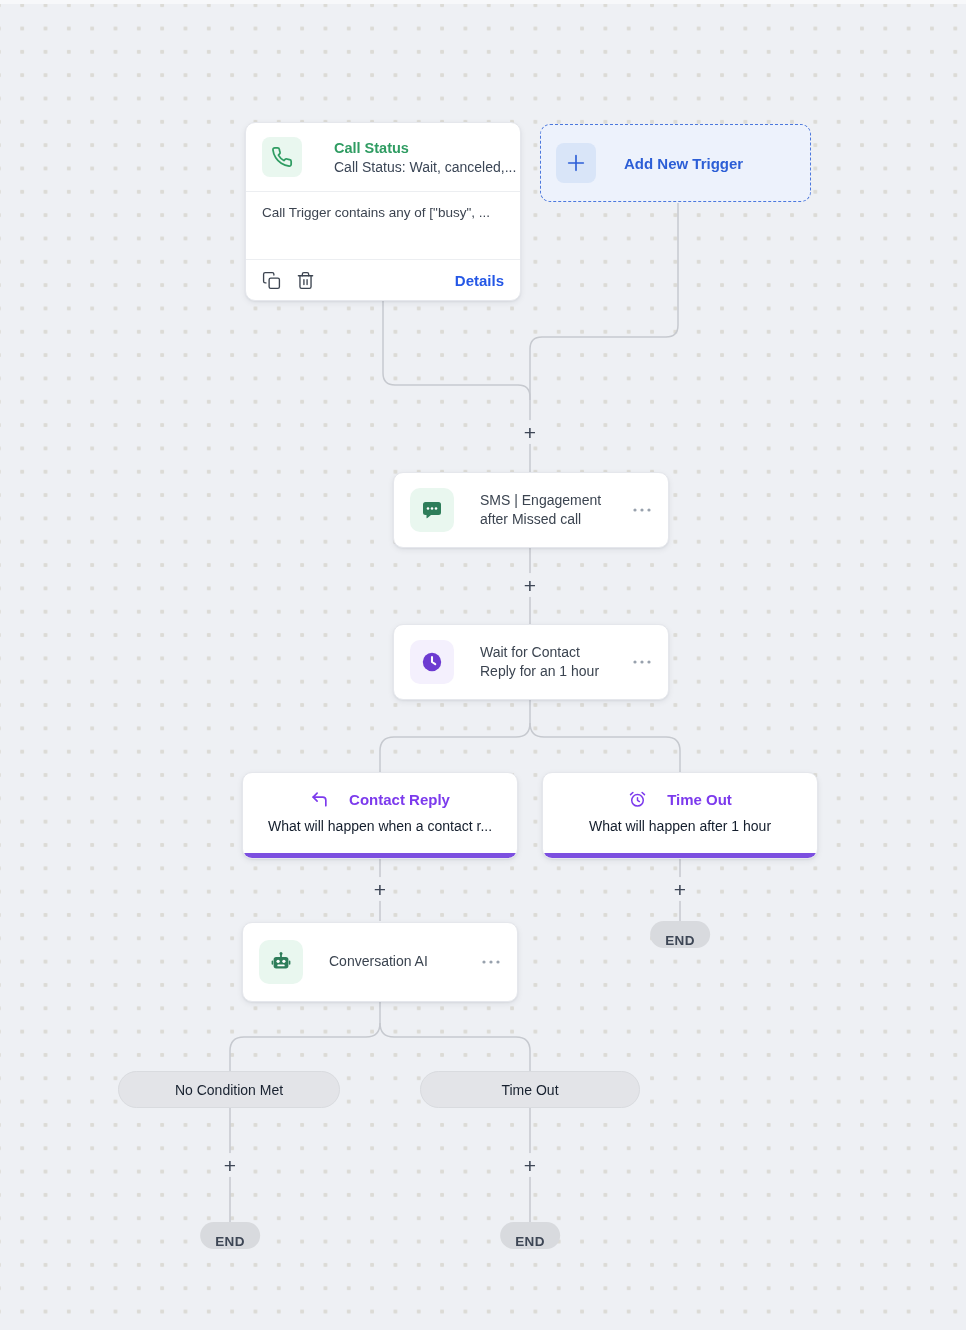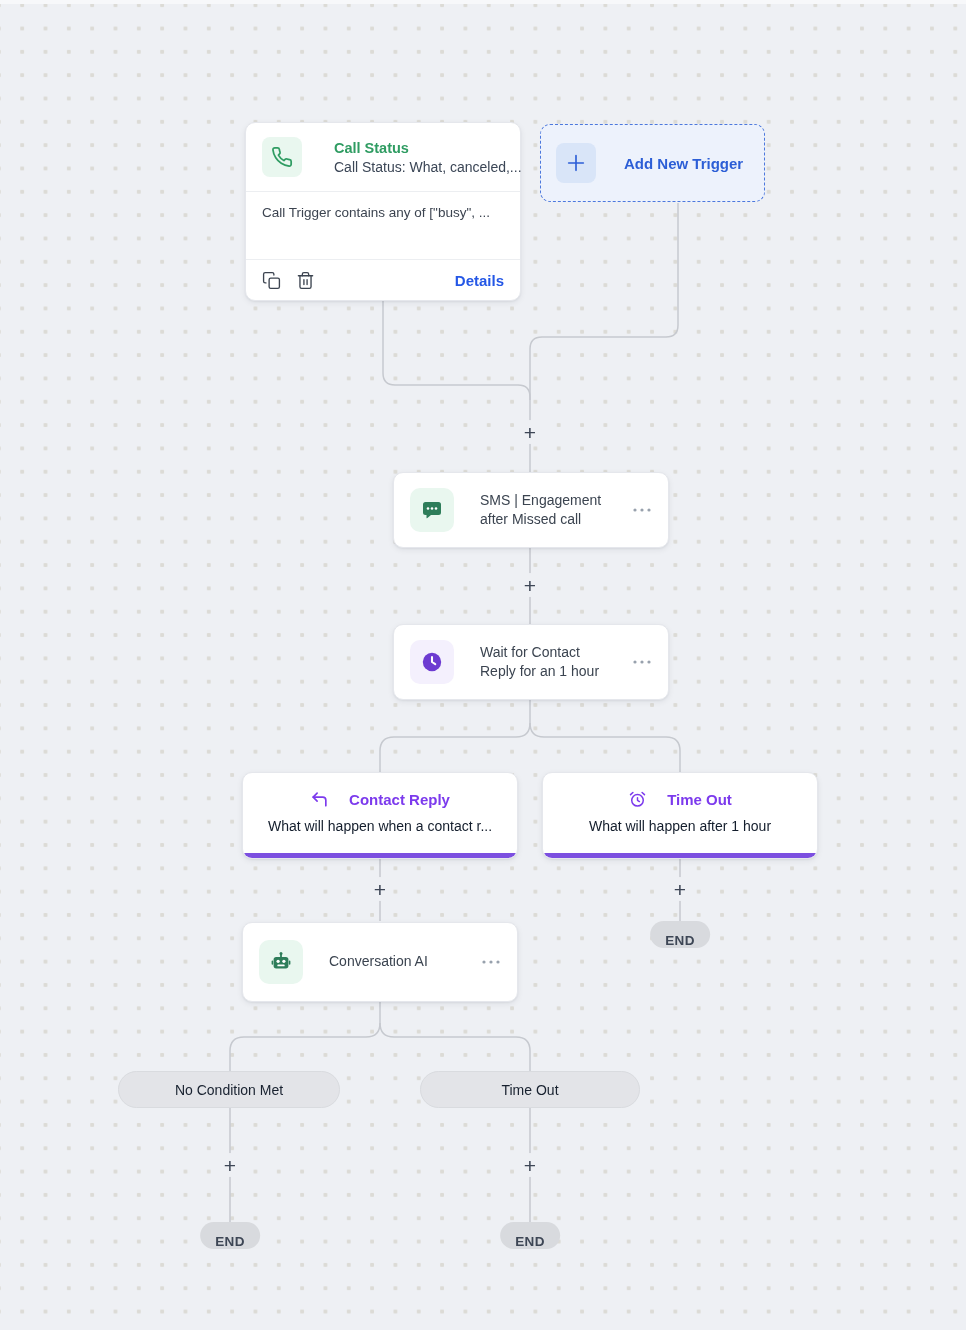--- a/index.html
+++ b/index.html
@@ -88,21 +88,21 @@
 
   <div class="card" style="left:245px;top:122px;width:276px;">
     <div class="trig-head">
       <div class="icon-chip chip-40 bg-green">
         <svg width="22" height="22" viewBox="0 0 24 24" fill="none" stroke="#2f9c62" stroke-width="1.9" stroke-linecap="round" stroke-linejoin="round">
           <path d="M22 16.92v3a2 2 0 0 1-2.18 2 19.79 19.79 0 0 1-8.63-3.07 19.5 19.5 0 0 1-6-6 19.79 19.79 0 0 1-3.07-8.67A2 2 0 0 1 4.11 2h3a2 2 0 0 1 2 1.72 12.84 12.84 0 0 0 .7 2.81 2 2 0 0 1-.45 2.11L8.09 9.91a16 16 0 0 0 6 6l1.27-1.27a2 2 0 0 1 2.11-.45 12.84 12.84 0 0 0 2.81.7A2 2 0 0 1 22 16.92z"></path>
         </svg>
       </div>
       <div>
         <div class="trig-title">Call Status</div>
-        <div class="trig-sub" style="width:196px;">Call Status: What, canceled,...</div>
+        <div class="trig-sub" style="width:196px;">Call Status: Wait, canceled,...</div>
       </div>
     </div>
     <div class="trig-body">Call Trigger contains any of ["busy", ...</div>
     <div class="trig-foot">
       <span class="foot-icon">
         <svg width="19" height="19" viewBox="0 0 24 24" fill="none" stroke="#3c4450" stroke-width="1.7" stroke-linecap="round" stroke-linejoin="round">
           <rect x="9" y="9" width="13" height="13" rx="2"></rect>
             <path d="M5 15H4a2 2 0 0 1-2-2V4a2 2 0 0 1 2-2h9a2 2 0 0 1 2 2v1"></path>
         </svg>
       </span>
@@ -111,21 +111,21 @@
           <polyline points="3 6 5 6 21 6"></polyline>
             <path d="M19 6v14a2 2 0 0 1-2 2H7a2 2 0 0 1-2-2V6m3 0V4a2 2 0 0 1 2-2h4a2 2 0 0 1 2 2v2"></path>
             <line x1="10" y1="11" x2="10" y2="17"></line>
             <line x1="14" y1="11" x2="14" y2="17"></line>
         </svg>
       </span>
       <span class="details-link">Details</span>
     </div>
   </div>
 
-  <div class="add-trigger" style="left:540px;top:124px;width:225px;height:78px;gap:28px;">
+  <div class="add-trigger" style="left:540px;top:124px;width:271px;height:78px;gap:28px;">
     <div class="icon-chip chip-40 bg-blue">
       <svg width="22" height="22" viewBox="0 0 24 24" fill="none" stroke="#2c5ed6" stroke-width="1.8" stroke-linecap="round">
         <line x1="12" y1="4" x2="12" y2="20"></line>
           <line x1="4" y1="12" x2="20" y2="12"></line>
       </svg>
     </div>
     <span class="add-trigger-label">Add New Trigger</span>
   </div>
 
   <div class="card action-node" style="left:393px;top:472px;width:276px;height:76px;">

